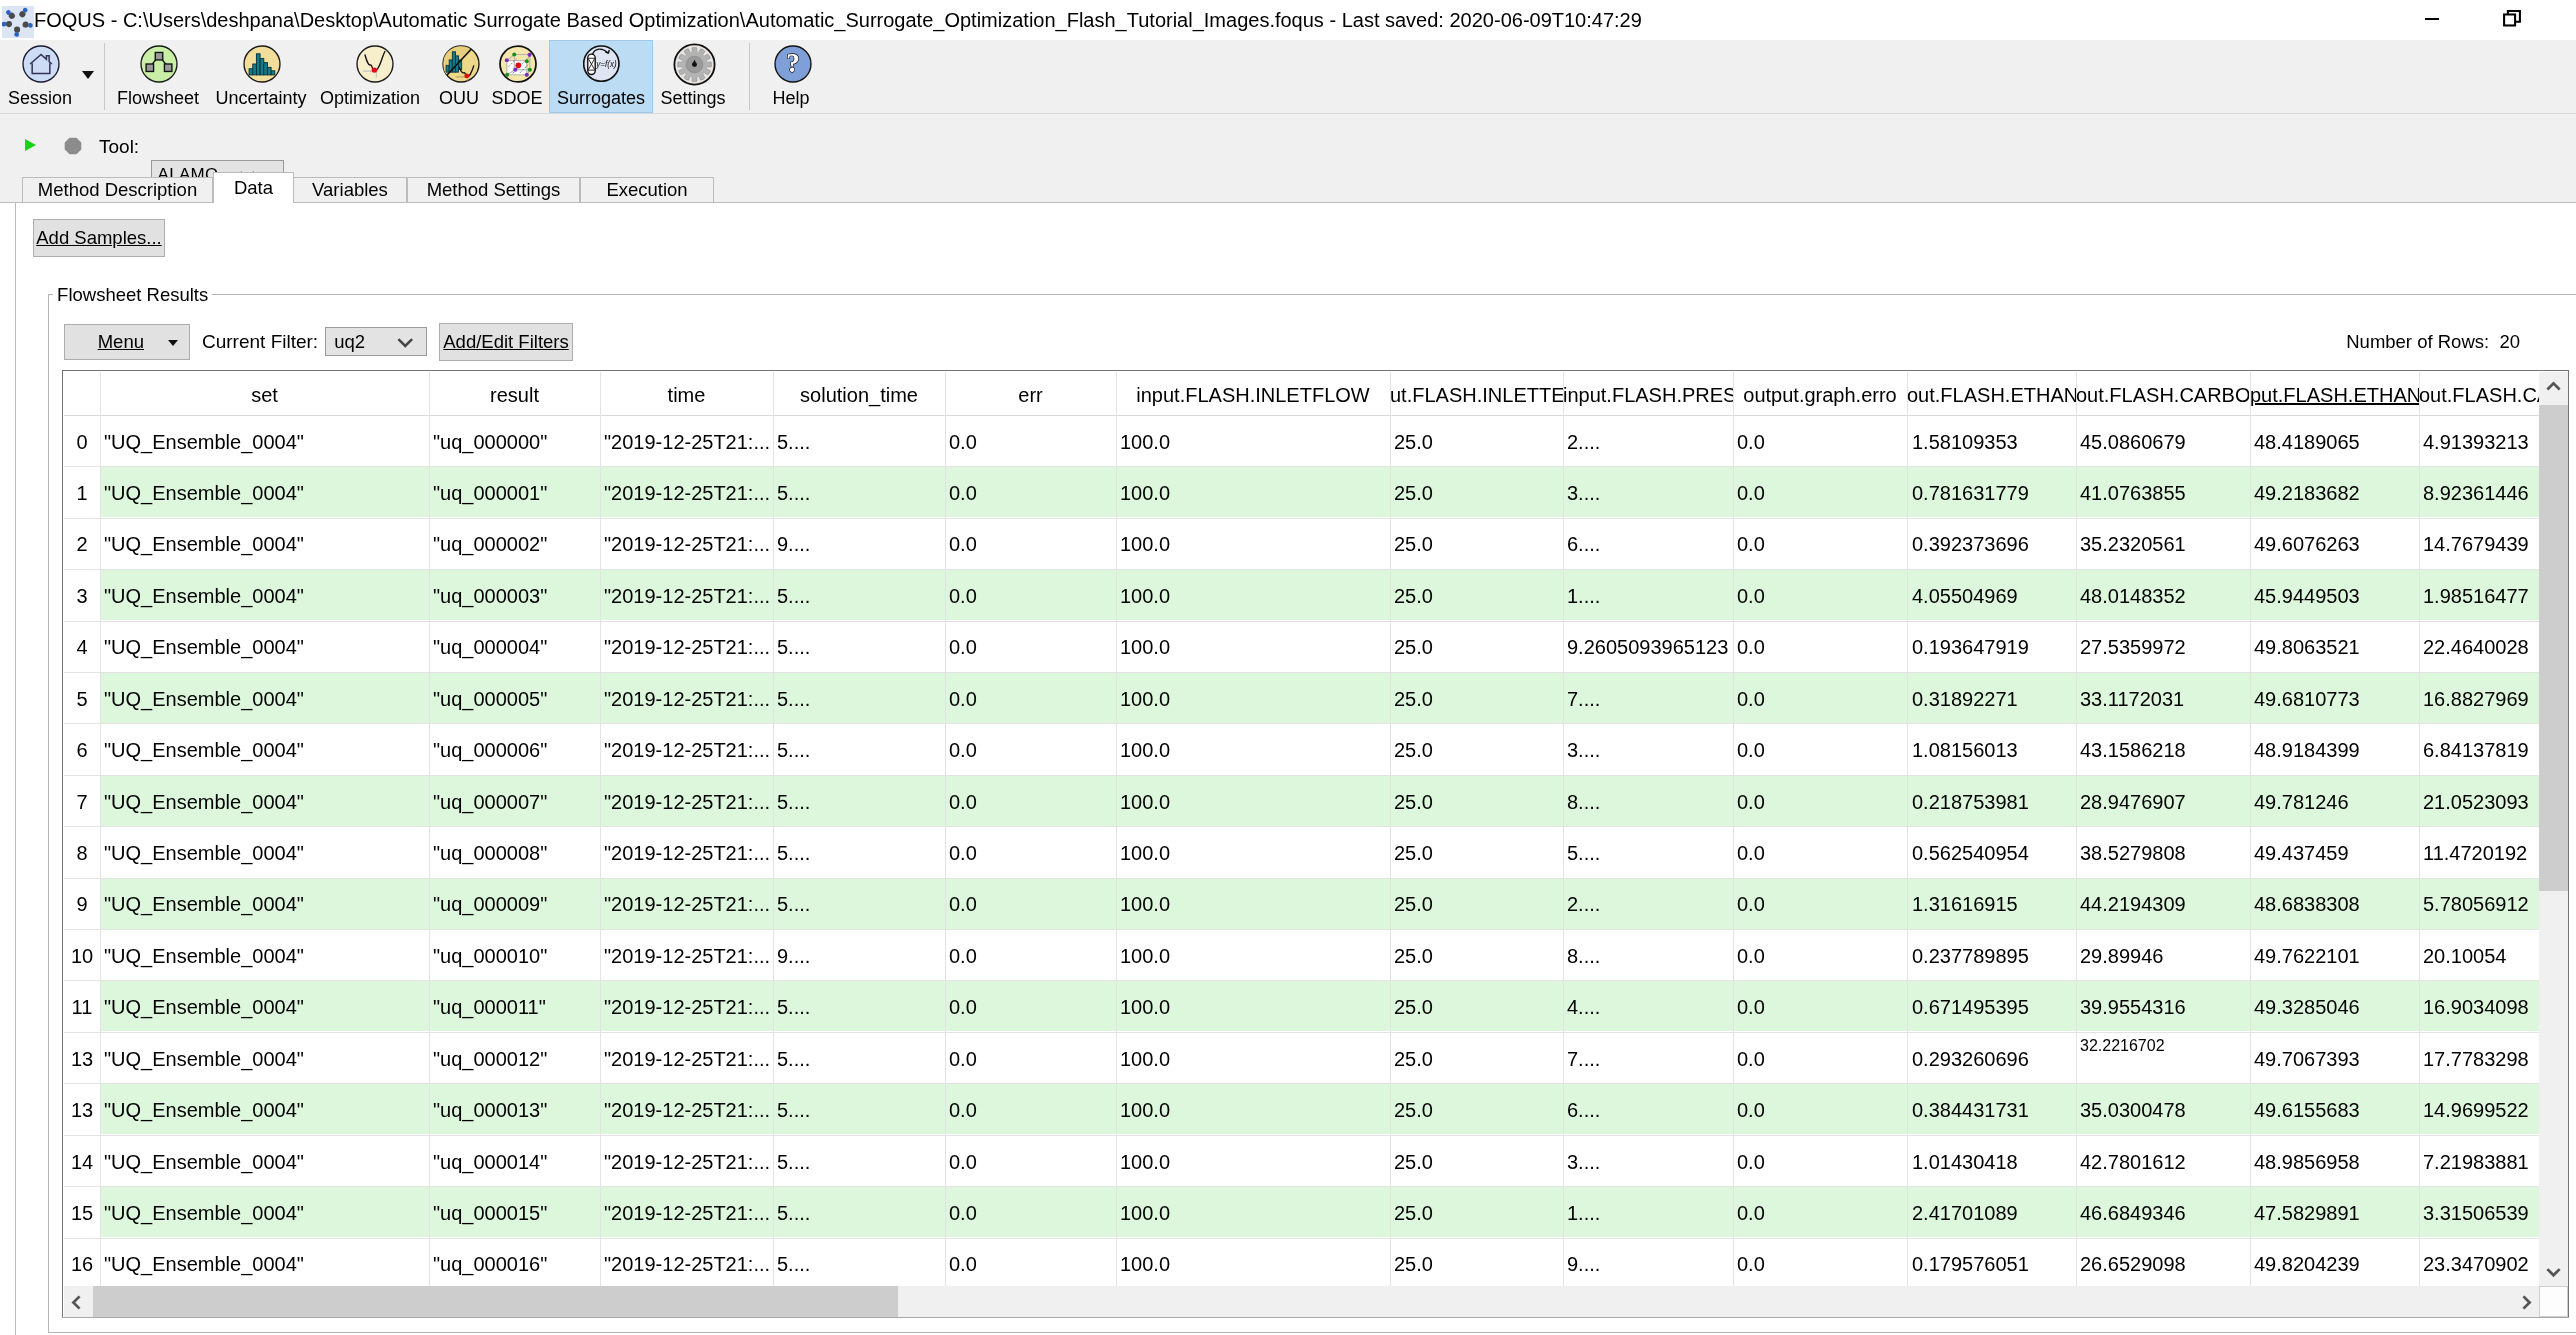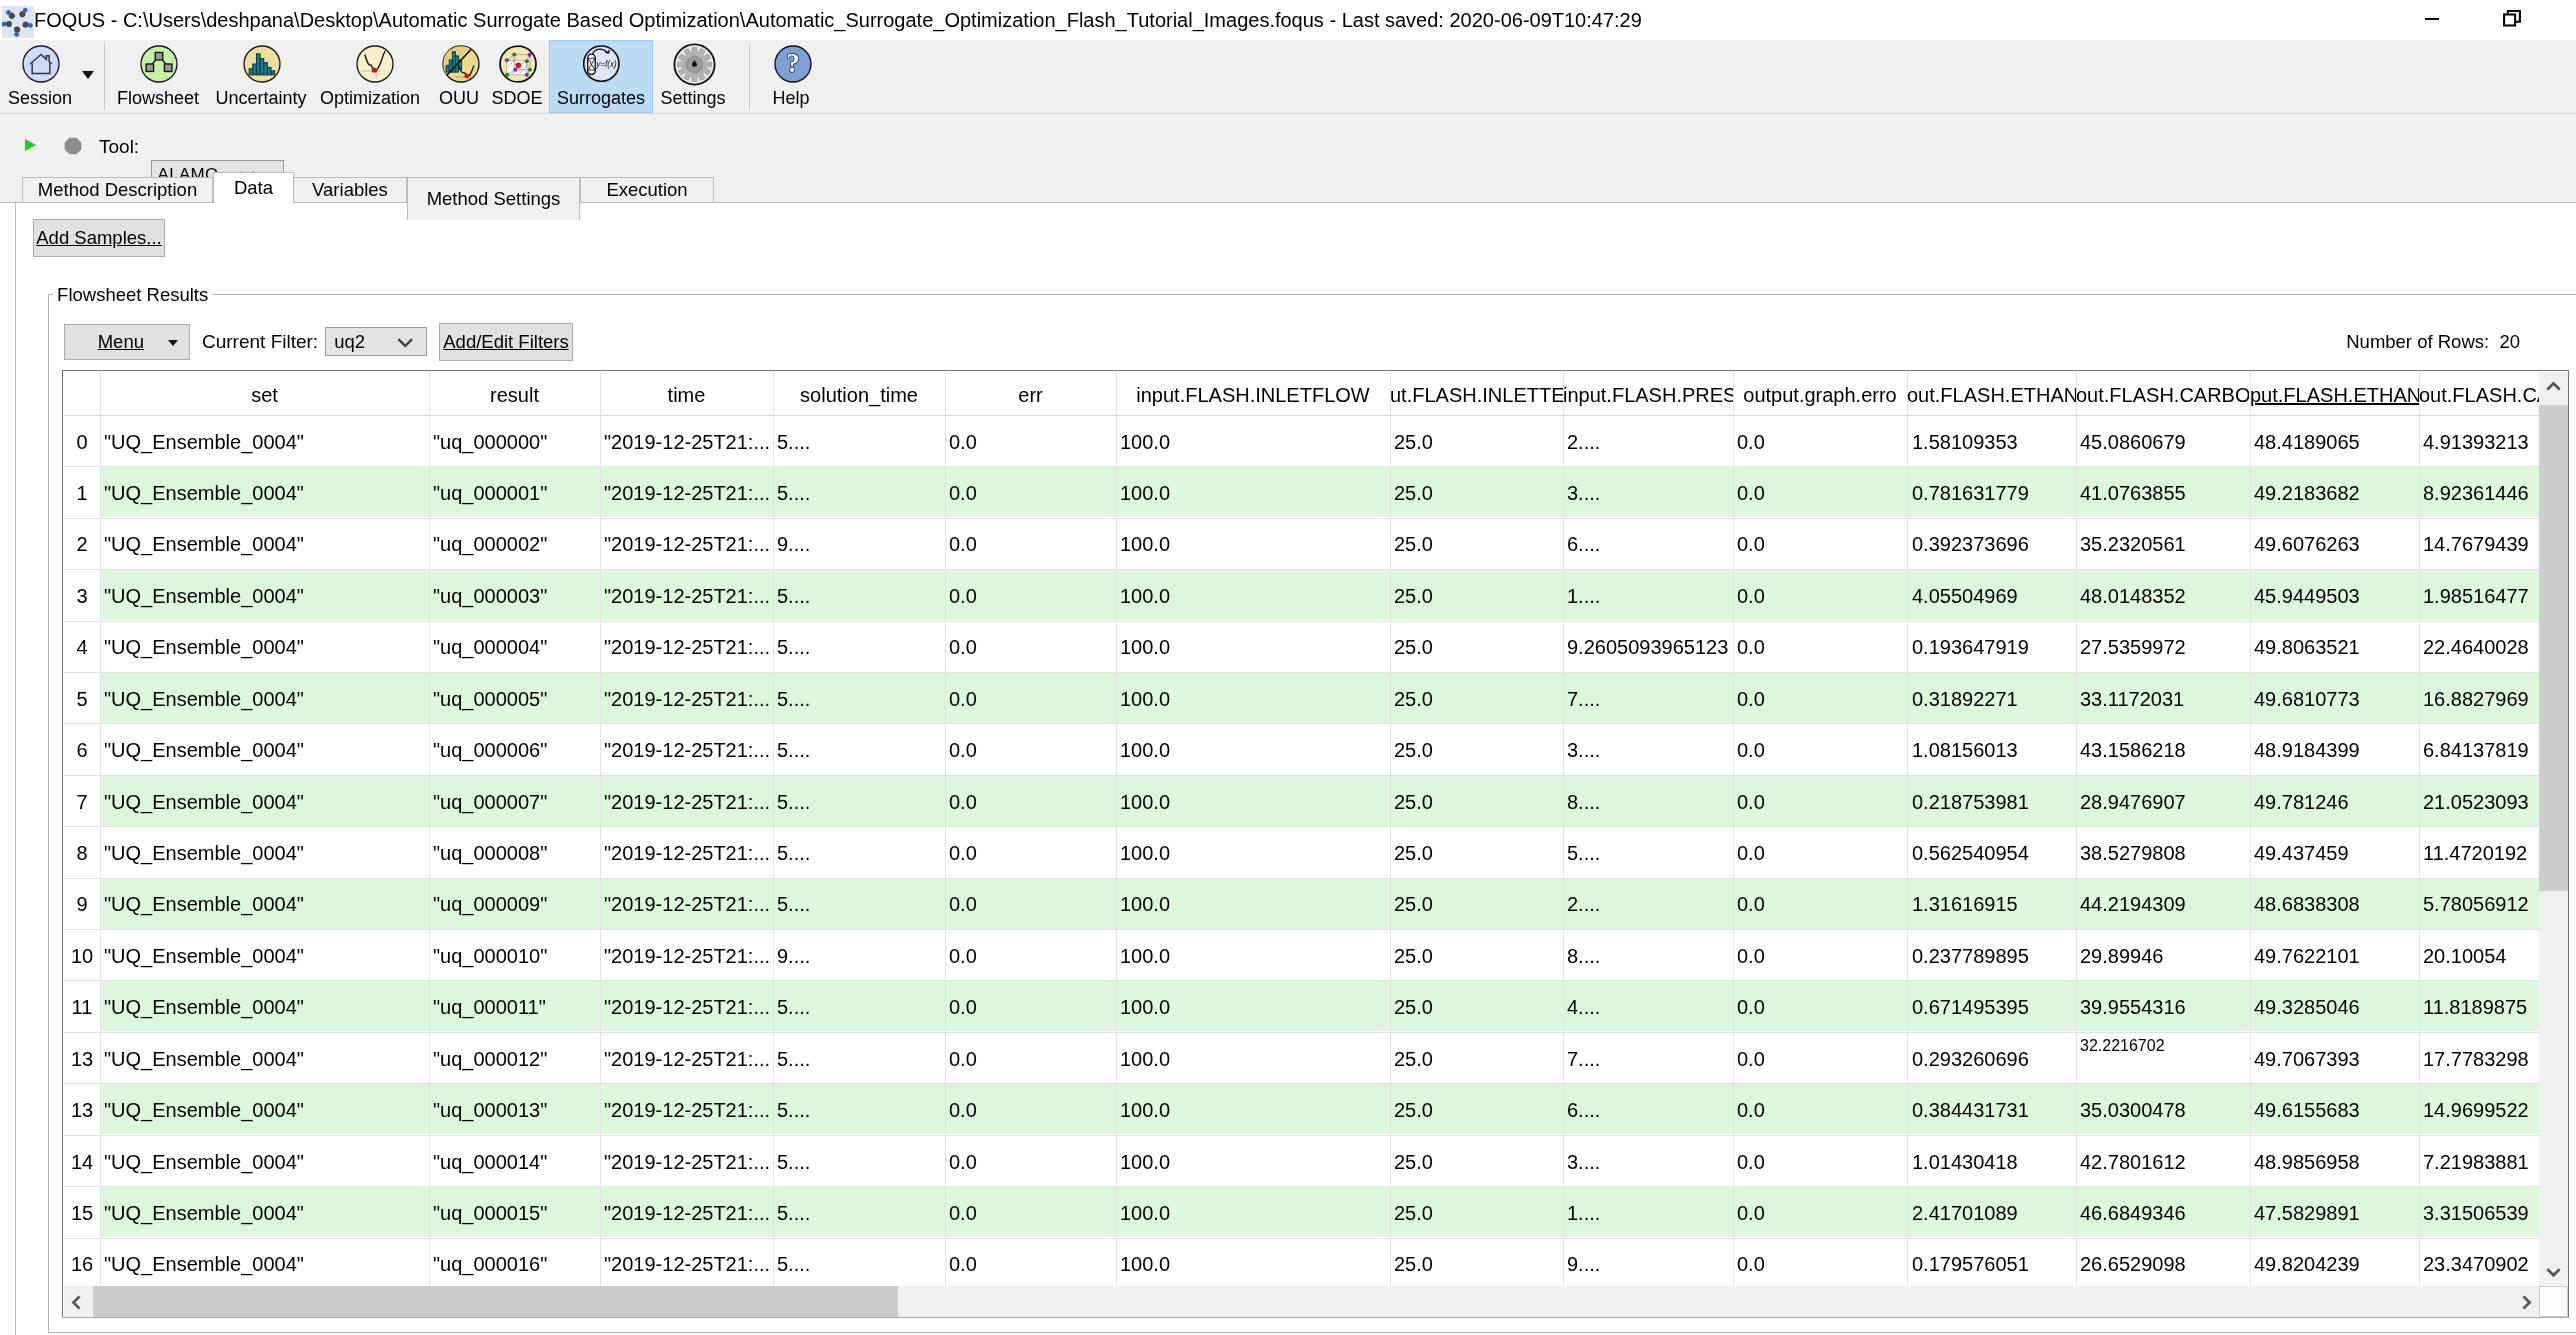--- a/index.html
+++ b/index.html
@@ -177,21 +177,21 @@
 <svg class="abs" style="right:27.4px;top:9px;" width="16.5" height="11" viewBox="0 0 24 16">
         <path class="chev" d="M 2 3 L 12 13 L 22 3"></path>
       </svg>
 </div>
 <div class="abs" style="left:0;top:202px;width:2576px;height:1.4px;background:#bcbcbc;"></div>
 <div class="abs" style="left:0;top:203px;width:2576px;height:1133px;background:#fff;"></div>
 <div class="abs" style="left:15px;top:203px;width:1.4px;height:1133px;background:#bcbcbc;"></div>
 <div class="abs" style="left:22px;top:177px;width:191px;height:25px;background:#f0f0f0;border:1.4px solid #bcbcbc;border-bottom:none;display:flex;align-items:center;justify-content:center;font-size:18.5px;">Method Description</div>
 <div class="abs" style="left:213px;top:172px;width:81px;height:31px;background:#fff;border:1.4px solid #bcbcbc;border-bottom:none;display:flex;align-items:center;justify-content:center;font-size:18.5px;">Data</div>
 <div class="abs" style="left:293px;top:177px;width:114px;height:25px;background:#f0f0f0;border:1.4px solid #bcbcbc;border-bottom:none;display:flex;align-items:center;justify-content:center;font-size:18.5px;">Variables</div>
-<div class="abs" style="left:407px;top:177px;width:173px;height:43px;background:#f0f0f0;border:1.4px solid #bcbcbc;border-bottom:none;display:flex;align-items:center;justify-content:center;font-size:18.5px;">Method Settings</div>
+<div class="abs" style="left:407px;top:177px;width:173px;height:25px;background:#f0f0f0;border:1.4px solid #bcbcbc;border-bottom:none;display:flex;align-items:center;justify-content:center;font-size:18.5px;">Method Settings</div>
 <div class="abs" style="left:580px;top:177px;width:134px;height:25px;background:#f0f0f0;border:1.4px solid #bcbcbc;border-bottom:none;display:flex;align-items:center;justify-content:center;font-size:18.5px;">Execution</div>
 <div class="btn" style="left:33px;top:219px;width:132px;height:38px;">Add Samples...</div>
 <div class="abs" style="left:48px;top:294px;width:2528px;height:1039px;border:1.4px solid #b5b5b5;border-right:none;"></div>
 <div class="abs nw" style="left:53px;top:284px;background:#fff;padding:0 4.1px;font-size:18.5px;">Flowsheet Results</div>
 <div class="btn" style="left:64px;top:324px;width:126px;height:36px;">
 <span style="margin-right:12.3px;">Menu</span>
 <span class="abs" style="right:11px;top:15px;width:0;height:0;border-left:5.1px solid transparent;border-right:5.1px solid transparent;border-top:6.9px solid #111;"></span>
 </div>
 <div class="abs nw" style="left:202px;top:331px;font-size:19px;">Current Filter:</div>
 <div class="combo" style="left:325px;top:327px;width:102px;height:29px;padding-left:8.2px;">uq2
@@ -417,21 +417,21 @@
 <div class="abs nw" style="left:604px;top:996px;width:169px;overflow:hidden;font-size:20px;">"2019-12-25T21:...</div>
 <div class="abs nw" style="left:777px;top:996px;width:168px;overflow:hidden;font-size:20px;">5....</div>
 <div class="abs nw" style="left:949px;top:996px;width:167px;overflow:hidden;font-size:20px;">0.0</div>
 <div class="abs nw" style="left:1120px;top:996px;width:270px;overflow:hidden;font-size:20px;">100.0</div>
 <div class="abs nw" style="left:1394px;top:996px;width:169px;overflow:hidden;font-size:20px;">25.0</div>
 <div class="abs nw" style="left:1567px;top:996px;width:166px;overflow:hidden;font-size:20px;">4....</div>
 <div class="abs nw" style="left:1737px;top:996px;width:170px;overflow:hidden;font-size:20px;">0.0</div>
 <div class="abs nw" style="left:1912px;top:996px;width:165px;overflow:hidden;font-size:20px;">0.671495395</div>
 <div class="abs nw" style="left:2080px;top:996px;width:169px;overflow:hidden;font-size:20px;">39.9554316</div>
 <div class="abs nw" style="left:2254px;top:996px;width:165px;overflow:hidden;font-size:20px;">49.3285046</div>
-<div class="abs nw" style="left:2423px;top:996px;width:116px;overflow:hidden;font-size:20px;">11.8189875</div>
+<div class="abs nw" style="left:2423px;top:996px;width:116px;overflow:hidden;font-size:20px;">16.9034098</div>
 <div class="abs" style="left:64px;top:1048px;width:36px;text-align:center;font-size:20px;">13</div>
 <div class="abs nw" style="left:104px;top:1048px;width:325px;overflow:hidden;font-size:20px;">"UQ_Ensemble_0004"</div>
 <div class="abs nw" style="left:433px;top:1048px;width:167px;overflow:hidden;font-size:20px;">"uq_000012"</div>
 <div class="abs nw" style="left:604px;top:1048px;width:169px;overflow:hidden;font-size:20px;">"2019-12-25T21:...</div>
 <div class="abs nw" style="left:777px;top:1048px;width:168px;overflow:hidden;font-size:20px;">5....</div>
 <div class="abs nw" style="left:949px;top:1048px;width:167px;overflow:hidden;font-size:20px;">0.0</div>
 <div class="abs nw" style="left:1120px;top:1048px;width:270px;overflow:hidden;font-size:20px;">100.0</div>
 <div class="abs nw" style="left:1394px;top:1048px;width:169px;overflow:hidden;font-size:20px;">25.0</div>
 <div class="abs nw" style="left:1567px;top:1048px;width:166px;overflow:hidden;font-size:20px;">7....</div>
 <div class="abs nw" style="left:1737px;top:1048px;width:170px;overflow:hidden;font-size:20px;">0.0</div>

